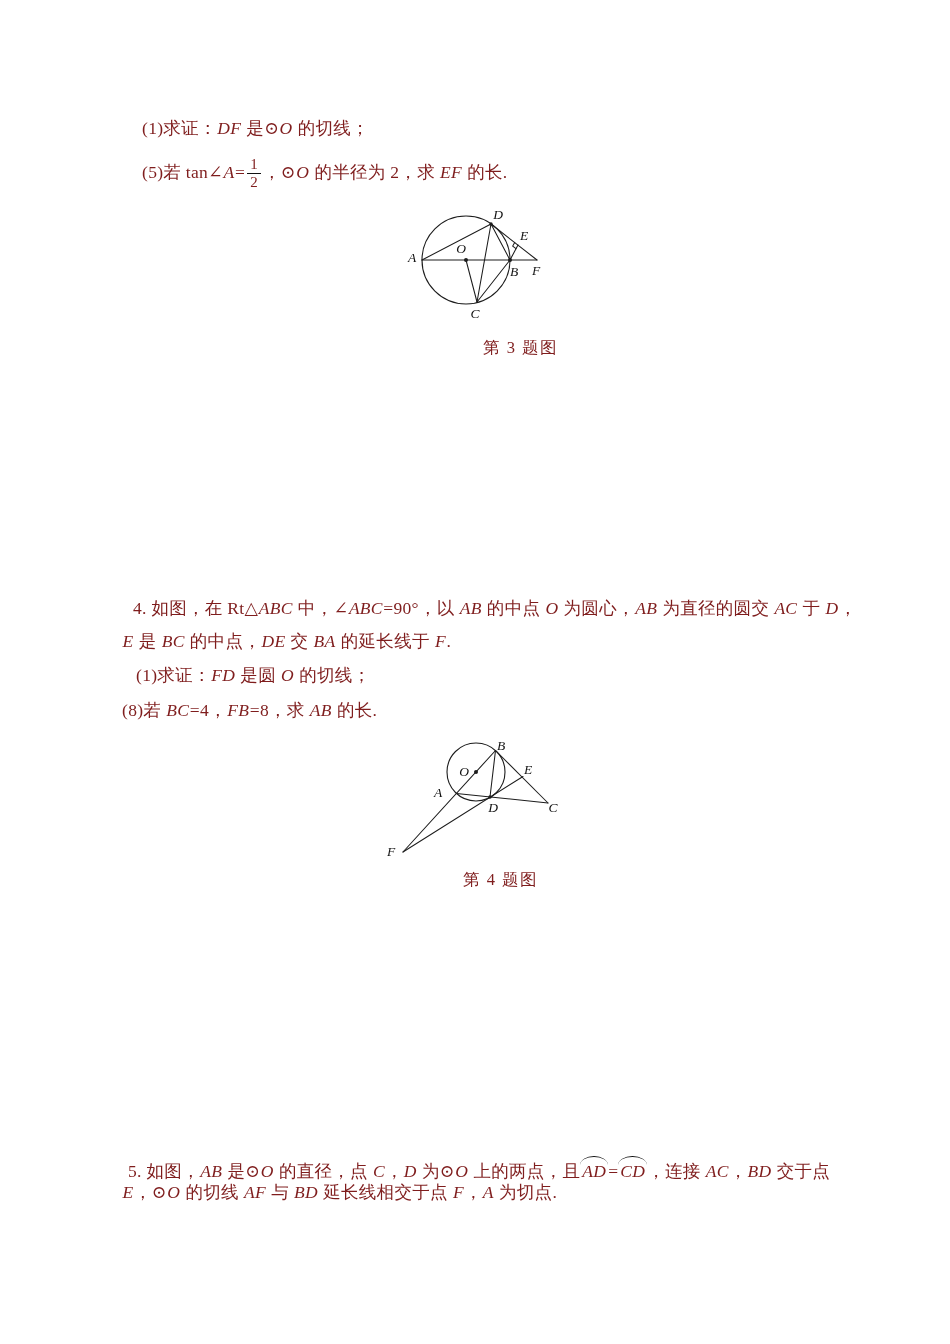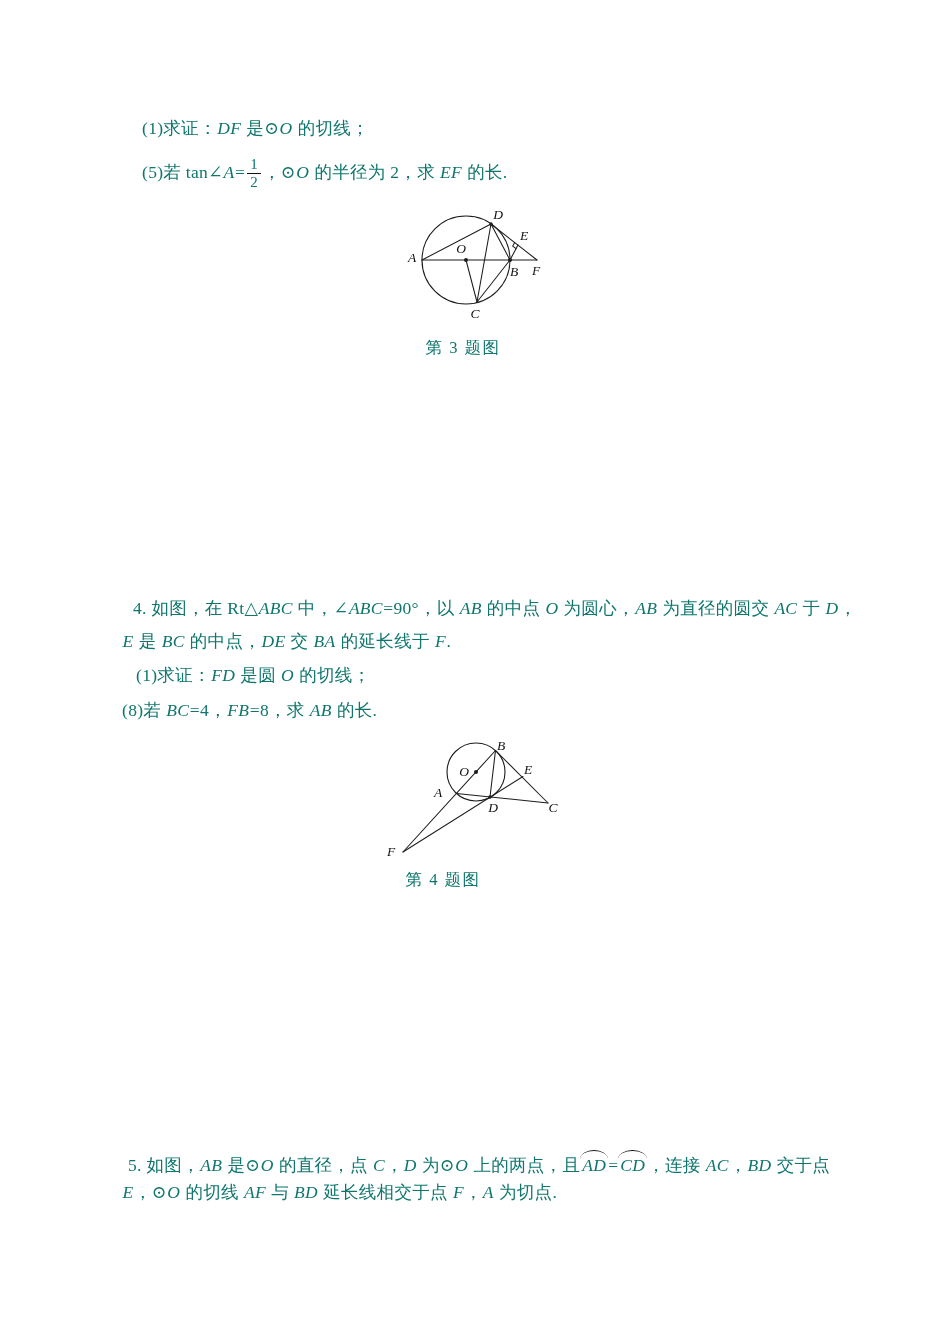--- a/index.html
+++ b/index.html
@@ -1,28 +1,28 @@
 <!DOCTYPE html>
 <html><head>
 <meta charset="utf-8">
 <style>
   html,body{margin:0;padding:0;background:#e8e8e8;}
   .page{position:relative;width:950px;height:1344px;background:#ffffff;margin:0 auto;
-        font-family:"Liberation Serif","DejaVu Serif",serif;color:#0f766e;overflow:hidden;}
+        font-family:"Liberation Serif","DejaVu Serif",serif;color:#7f1d1d;overflow:hidden;}
   .tline{position:absolute;white-space:nowrap;font-size:17.5px;line-height:23px;letter-spacing:.3px;}
   .tline .rm{font-style:normal;}
   .tline .it{font-style:italic;padding:0 .5px;}
   .frac{display:inline-flex;flex-direction:column;align-items:center;vertical-align:middle;
         font-size:15px;line-height:1.15;margin:0 2px;text-align:center;}
   .frac .num{padding:0 3px;}
   .frac .den{border-top:1.2px solid #111;padding:0 3px;}
-  .arc{position:relative;display:inline-block;line-height:1.05;font-style:italic;margin:10px 2px;}
+  .arc{position:relative;display:inline-block;line-height:1.05;font-style:italic;margin:16px 2px;}
   .arc::before{content:"";position:absolute;left:-2px;right:-2px;top:-6px;height:8px;
         border-top:1.5px solid #111;border-radius:50% 50% 0 0/100% 100% 0 0;}
-  .caption{position:absolute;width:190px;text-align:center;font-size:16.5px;letter-spacing:1.5px;}
+  .caption{position:absolute;width:190px;text-align:right;font-size:16.5px;letter-spacing:1.5px;}
   .fig{position:absolute;overflow:visible;}
   .fig line,.fig polyline{stroke:#1c1c1c;stroke-width:1.05;fill:none;stroke-linecap:round;}
   .fig .circ{stroke:#1c1c1c;stroke-width:1.1;fill:none;}
   .fig .pt{fill:#1c1c1c;stroke:none;}
   .flabel{font-family:"Liberation Serif","DejaVu Serif",serif;font-style:italic;
         font-size:13.5px;fill:#111;text-anchor:middle;}
 </style>
 </head>
 <body>
 

